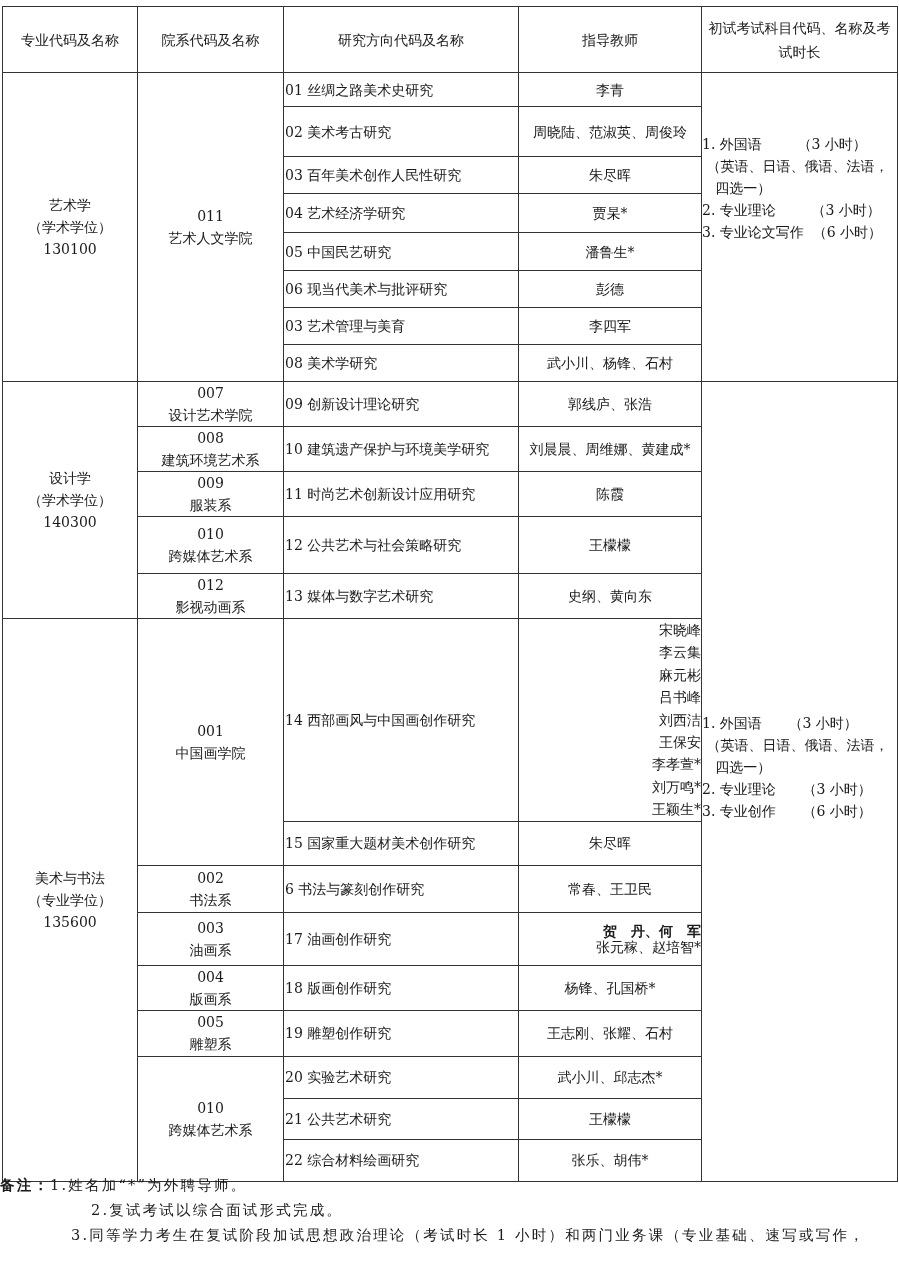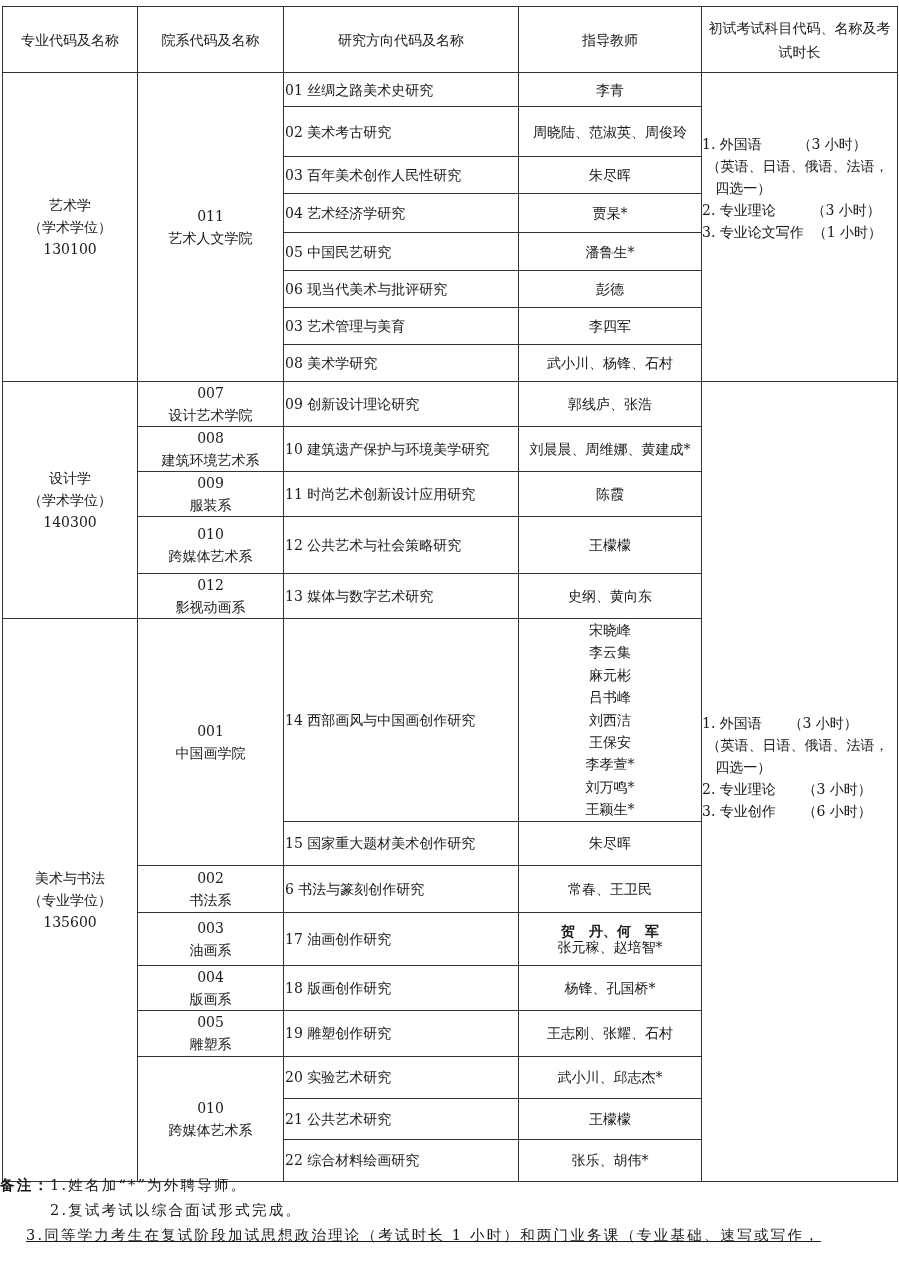--- a/index.html
+++ b/index.html
@@ -13,21 +13,21 @@
     border-collapse: collapse; table-layout: fixed;
     width: 895px;
   }
   table.main td, table.main th {
     border: 1.5px solid #333; padding: 0; font-weight: normal;
     vertical-align: middle; line-height: 22px;
   }
   th { text-align: center; font-size: 14px; }
   .c { text-align: center; }
   .l { text-align: left; padding-left: 1px !important; }
-  .stack div { line-height: 22.4px; }
+  .stack div { line-height: 22.4px; text-align: right; }
   .exam { padding-left: 0; text-align: left; line-height: 26.5px; }
   .exam div { white-space: pre; }
   .notes {
     position: absolute; left: 0; top: 1172px; width: 899px;
     font-size: 14.5px; letter-spacing: 2.2px; line-height: 25px;
   }
   .notes .row { white-space: pre; }
   .notes .lbl { font-weight: bold; }
 </style>
 </head>
@@ -62,21 +62,21 @@
         <div>011</div>
         <div>艺术人文学院</div>
       </td>
       <td class="l">01 丝绸之路美术史研究</td>
       <td class="c">李青</td>
       <td rowspan="8" class="exam" style="padding-top:60px; vertical-align:top;">
         <div>1. 外国语        （3 小时）</div>
         <div> （英语、日语、俄语、法语，</div>
         <div>   四选一）</div>
         <div>2. 专业理论        （3 小时）</div>
-        <div>3. 专业论文写作  （1 小时）</div>
+        <div>3. 专业论文写作  （6 小时）</div>
       </td>
     </tr>
     <tr style="height:50px">
       <td class="l">02 美术考古研究</td>
       <td class="c">周晓陆、范淑英、周俊玲</td>
     </tr>
     <tr style="height:37px">
       <td class="l">03 百年美术创作人民性研究</td>
       <td class="c">朱尽晖</td>
     </tr>
@@ -230,15 +230,15 @@
     </tr>
     <tr style="height:42px">
       <td class="l">22 综合材料绘画研究</td>
       <td class="c">张乐、胡伟*</td>
     </tr>
   </tbody>
 </table>
 
 <div class="notes">
   <div class="row"><span class="lbl">备注：</span><span>1.姓名加“*”为外聘导师。</span></div>
-  <div class="row" style="padding-left:50px;"><span>2.复试考试以综合面试形式完成。</span></div>
-  <div class="row" style="padding-left:26px;text-decoration:underline;"><span>3.同等学力考生在复试阶段加试思想政治理论（考试时长 1 小时）和两门业务课（专业基础、速写或写作，</span></div>
+  <div class="row" style="padding-left:68px;margin-left:23px;"><span>2.复试考试以综合面试形式完成。</span></div>
+  <div class="row" style="padding-left:71px;"><span>3.同等学力考生在复试阶段加试思想政治理论（考试时长 1 小时）和两门业务课（专业基础、速写或写作，</span></div>
 </div>
 
 </body></html>

